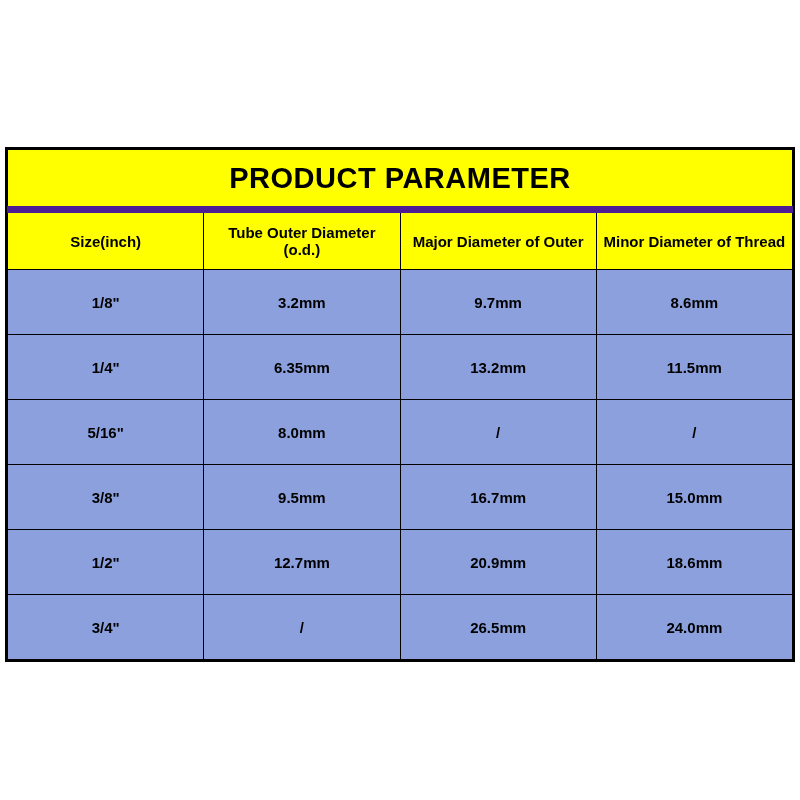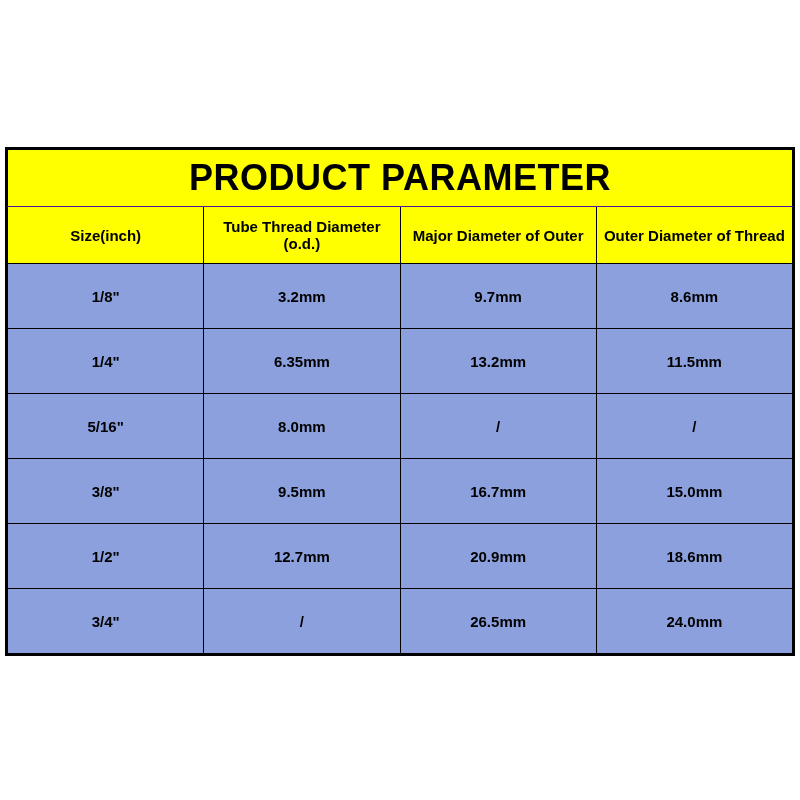--- a/index.html
+++ b/index.html
@@ -33,24 +33,24 @@
   }
   table.param td {
     border: 1px solid #000000;
     text-align: center;
     vertical-align: middle;
     color: #000000;
     font-weight: bold;
   }
   tr.title-row td {
     background: #ffff00;
-    font-size: 36px;
+    font-size: 29px;
     height: 54px;
     letter-spacing: 0.5px;
-    border-bottom: 1px solid #4c1d95;
+    border-bottom: 7px solid #4c1d95;
   }
   tr.header-row td {
     background: #ffff00;
     font-size: 15px;
     height: 52px;
     padding: 2px 4px;
   }
   tr.data-row td {
     background: #8ba0dd;
     font-size: 15px;
@@ -66,23 +66,23 @@
 
 <div id="page">
   <div class="table-wrap">
     <table class="param">
       <tbody>
         <tr class="title-row">
           <td colspan="4">PRODUCT PARAMETER</td>
         </tr>
         <tr class="header-row">
           <td class="col-0">Size(inch)</td>
-          <td class="col-1">Tube Thread Diameter (o.d.)</td>
+          <td class="col-1">Tube Outer Diameter (o.d.)</td>
           <td class="col-2">Major Diameter of Outer</td>
-          <td class="col-3">Outer Diameter of Thread</td>
+          <td class="col-3">Minor Diameter of Thread</td>
         </tr>
         <tr class="data-row">
           <td class="col-0">1/8"</td>
           <td class="col-1">3.2mm</td>
           <td class="col-2">9.7mm</td>
           <td class="col-3">8.6mm</td>
         </tr>
         <tr class="data-row">
           <td class="col-0">1/4"</td>
           <td class="col-1">6.35mm</td>

